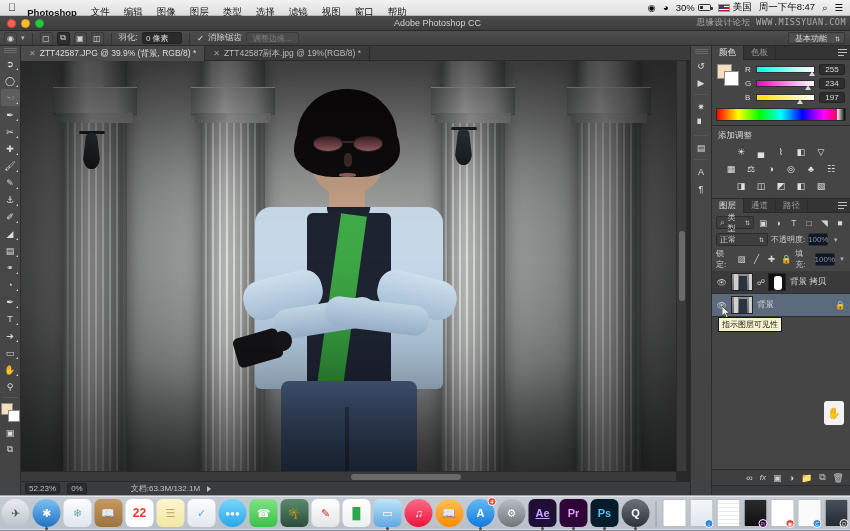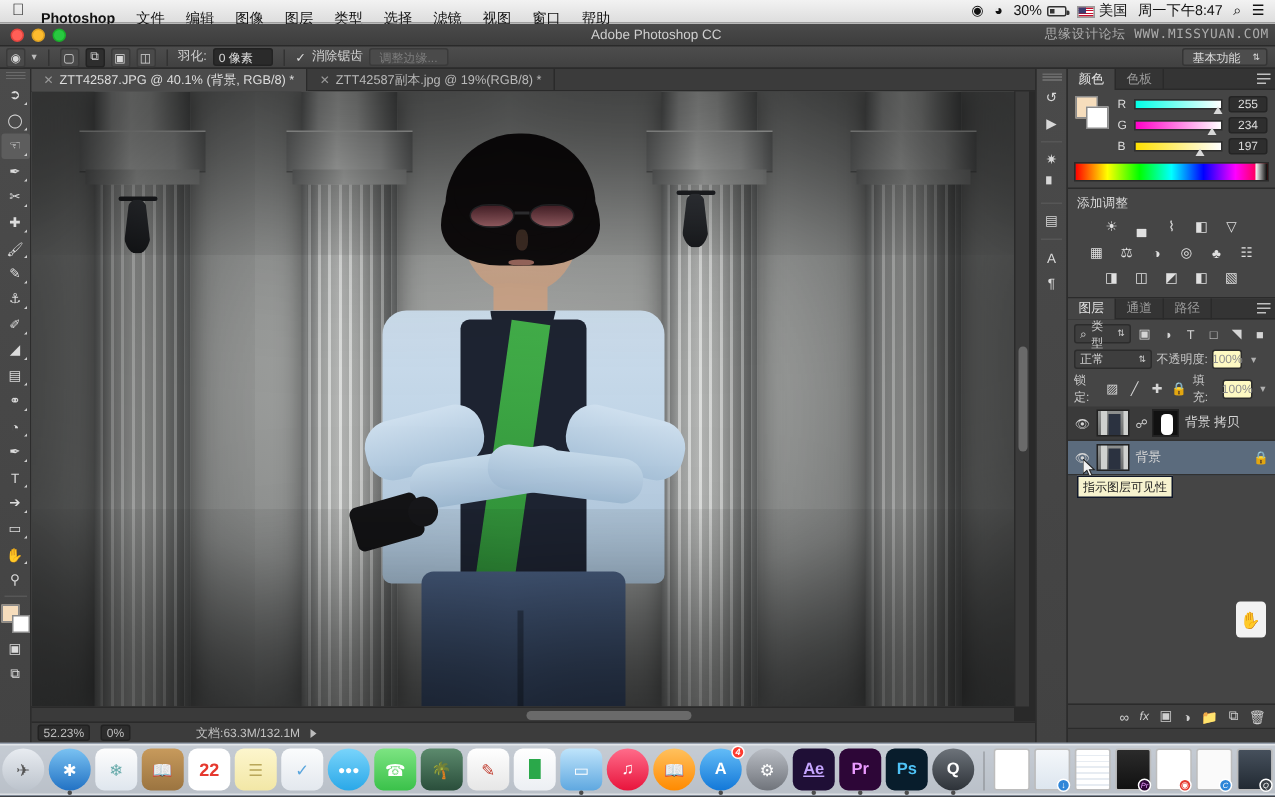--- a/index.html
+++ b/index.html
@@ -228,21 +228,21 @@
      color:#e0e0e0; font-size:9px; }
 
   
   .lfilter{ display:flex; align-items:center; gap:3px; padding:3px 4px; }
   .fsel{ height:13px; background:#3e3e3e; border:1px solid #2c2c2c; border-radius:2px;
      display:flex;align-items:center; gap:3px; padding:0 3px; color:#cfcfcf; font-size:8px; }
   .ficon{ width:13px;height:13px; display:flex;align-items:center;justify-content:center;color:#d5d5d5;font-size:8.5px;}
   .lrow2{ display:flex; align-items:center; gap:3px; padding:1px 4px; color:#c9c9c9; font-size:8px;}
   .blendsel{ width:52px;height:13px; background:#3e3e3e;border:1px solid #2c2c2c;border-radius:2px;
      display:flex;align-items:center;justify-content:space-between;padding:0 3px;color:#cfcfcf;font-size:8px;}
-  .numfield{ width:20px;height:13px;background:#fef9c3;border:1px solid #2c2c2c;border-radius:2px;
+  .numfield{ width:20px;height:13px;background:#0f172a;border:1px solid #2c2c2c;border-radius:2px;
      color:#8f8f8f;font-size:8px;display:flex;align-items:center;justify-content:center;}
   .stepper{ width:9px;height:13px; display:flex;align-items:center;justify-content:center;color:#b0b0b0;font-size:7px;}
 
   .layerlist{ background:#3a3a3a; }
   .layer{ display:flex; align-items:center; height:23px; gap:4px; padding:0 4px;
      border-bottom:1px solid #313131; color:#d6d6d6; font-size:8.5px; position:relative;}
   .layer.sel{ background:#5b6b7d; }
   .eye{ width:11px; text-align:center; color:#d6d6d6; font-size:8px;}
   .thumb-l{ width:22px;height:18px; border:1px solid #222;
      background:linear-gradient(#8f9190,#6a6c6c); position:relative; overflow:hidden;}
@@ -375,21 +375,21 @@
       <span class="fg"></span>
       <span class="bg"></span>
     </div>
     <div class="tool">▣</div>
     <div class="tool">⧉</div>
   </div>
 
   <div class="tabstrip">
     <div class="tab active">
       <span class="x">✕</span>
-      <span>ZTT42587.JPG @ 40.1% (背景, RGB/8) *</span>
+      <span>ZTT42587.JPG @ 39.9% (背景, RGB/8) *</span>
     </div>
     <div class="tab">
       <span class="x">✕</span>
       <span>ZTT42587副本.jpg @ 19%(RGB/8) *</span>
     </div>
   </div>
 
   <div class="docwin">
     <div class="canvas-outer">
       <div class="photo">

